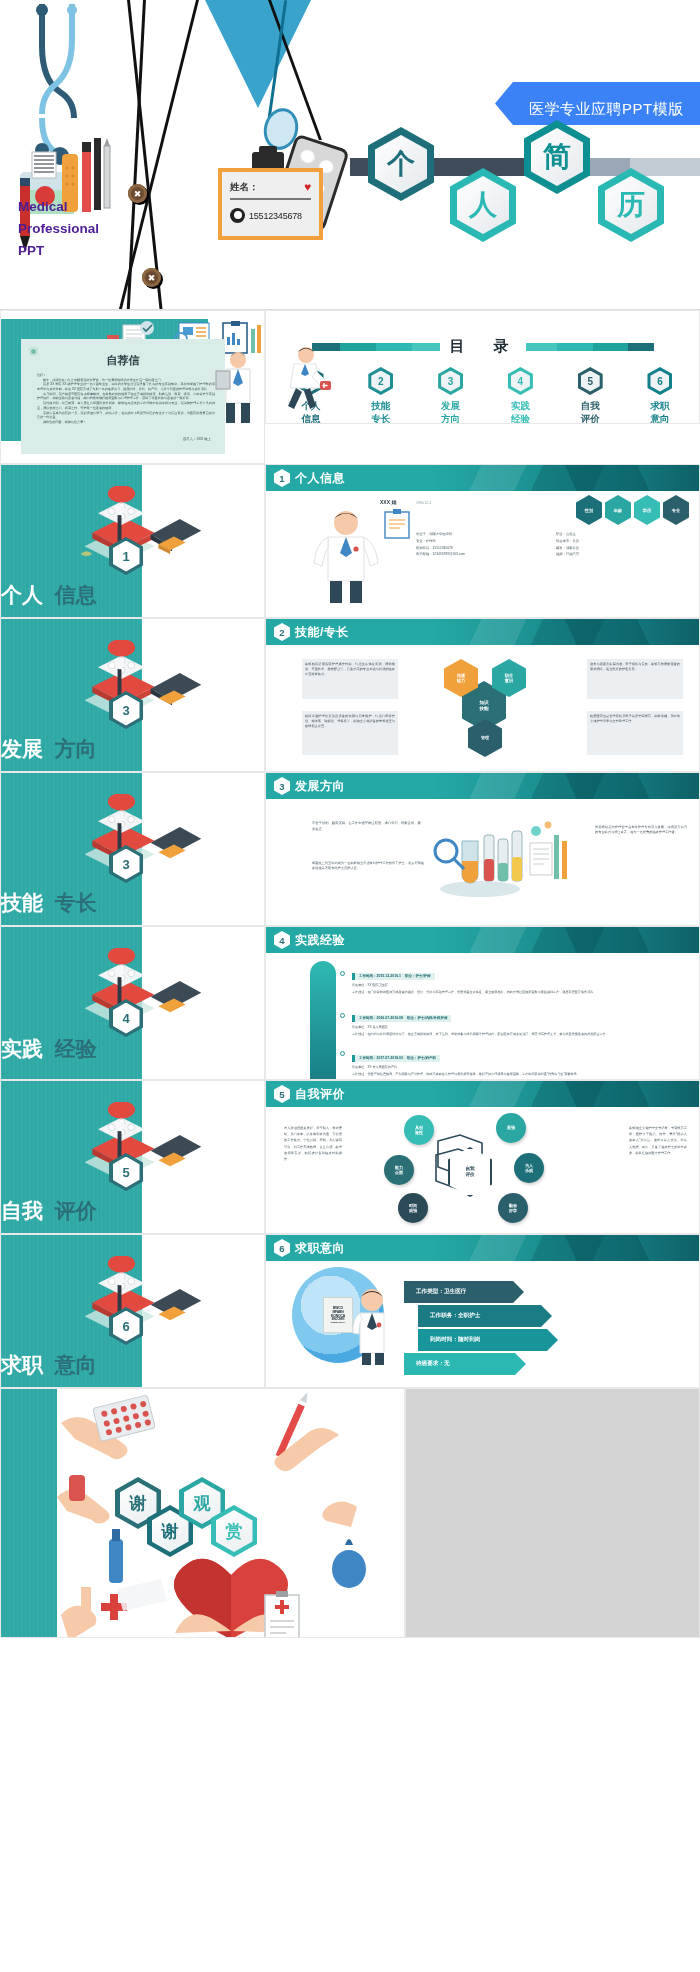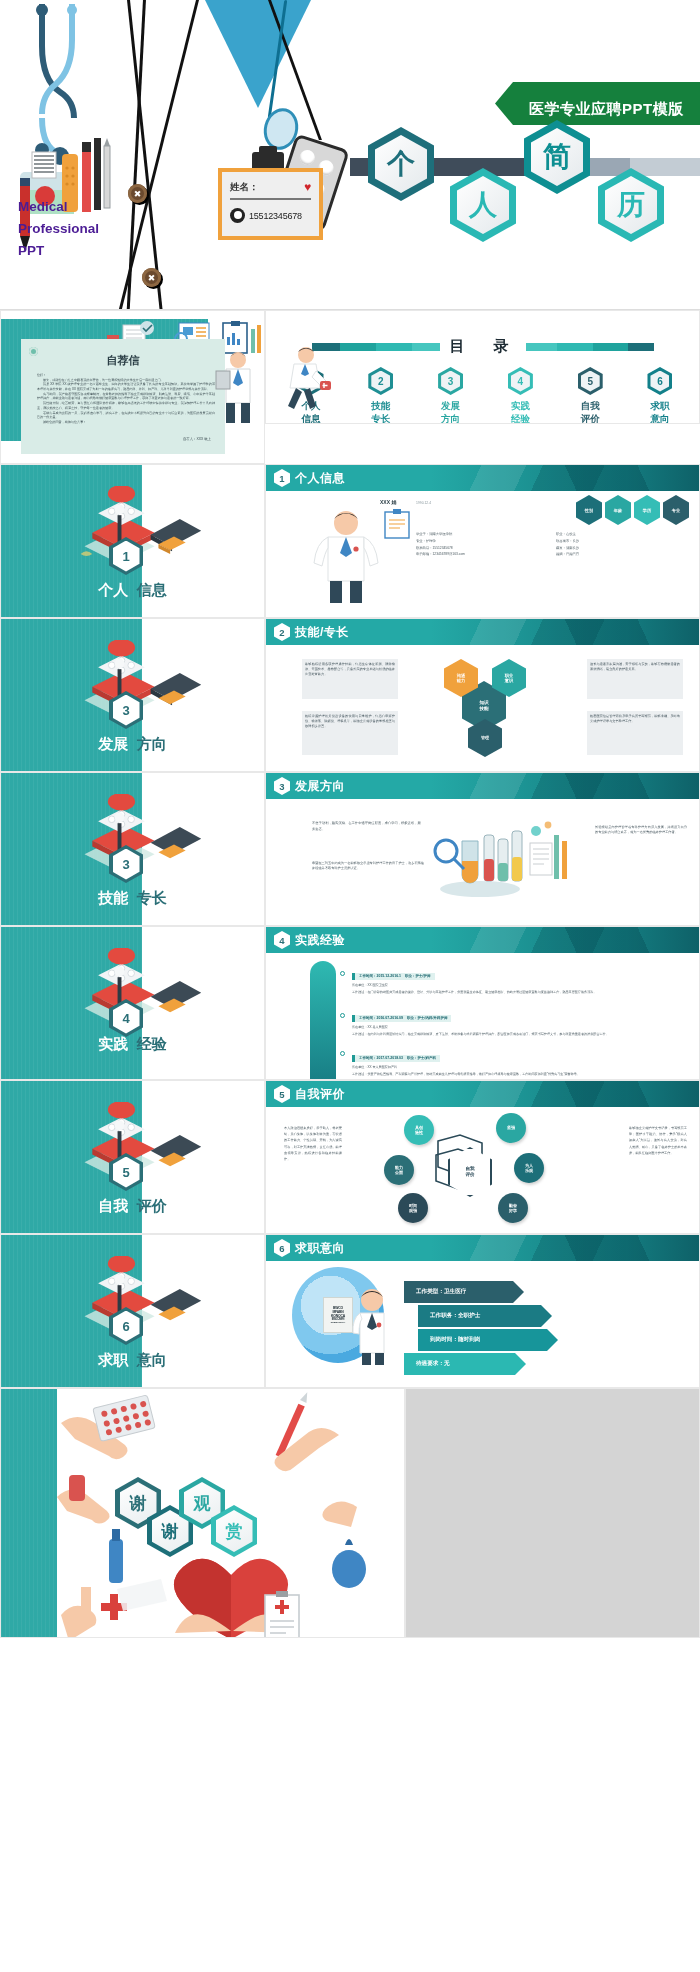--- a/index.html
+++ b/index.html
@@ -85,22 +85,22 @@
     transform:skewX(-8deg);
   }
   .stetho-head2 {
     position:absolute; left:264px; top:108px; width:34px; height:42px;
     border:3.5px solid #2f8fb8; border-radius:50%; background:#cfe7f2;
     transform:rotate(14deg);
   }
 
   .badge-title {
     position:absolute; right:0; top:82px; height:43px;
-    background:#15803d; color:#fff; display:flex; align-items:center;
-    padding:11px 14px 0 34px; font-size:15px; font-weight:bold; letter-spacing:.5px;
+    background:#3b82f6; color:#fff; display:flex; align-items:center;
+    padding:11px 14px 0 34px; font-size:15px; font-weight:normal; letter-spacing:.5px;
     clip-path:polygon(18px 0,100% 0,100% 100%,18px 100%,0 50%);
     width:205px;
   }
   .hex-bar {
     position:absolute; left:350px; top:158px; width:350px; height:18px;
     background:linear-gradient(90deg,#3f4c5a 0%,#3f4c5a 52%,#9aa7b4 52%,#9aa7b4 80%,#c3ccd4 80%);
   }
   .hexword {
     position:absolute; width:66px; height:74px;
     display:flex; align-items:center; justify-content:center;
@@ -141,21 +141,21 @@
     background-image:repeating-linear-gradient(90deg, rgba(255,255,255,.055) 0 1px, transparent 1px 4px);
   }
   .iso-art { position:absolute; left:62px; top:14%; width:150px; height:64%; }
   .nav-hex-wrap { position:absolute; left:108px; width:34px; height:38px;
     background:#2b6f77; clip-path:polygon(50% 0,100% 25%,100% 75%,50% 100%,0 75%,0 25%);
     display:flex; align-items:center; justify-content:center; }
   .nav-hex-in { width:27px; height:31px; background:#fff;
     clip-path:polygon(50% 0,100% 25%,100% 75%,50% 100%,0 75%,0 25%);
     display:flex; align-items:center; justify-content:center;
     color:#2b6f77; font-size:13px; font-weight:bold; }
-  .nav-caption { position:absolute; width:100%; text-align:center; font-size:15px; font-weight:bold; color:#2b3e46; }
+  .nav-caption { position:absolute; width:100%; font-size:21px; font-weight:bold; color:#2b3e46; }
   .nav-caption .w { color:#fff; }
   .nav-caption .d { color:#2b6f77; }
 
   
   .cl-slide { width:265px; position:relative; background:#fff; overflow:hidden; }
   .cl-teal { position:absolute; left:0; top:8px; width:207px; height:122px; background:#2fa9a6;
     background-image:repeating-linear-gradient(90deg, rgba(255,255,255,.06) 0 1px, transparent 1px 4px); }
   .cl-card { position:absolute; left:20px; top:28px; width:204px; height:115px; background:#d9ece7; }
   .cl-dot { position:absolute; left:8px; top:8px; width:9px; height:9px; border-radius:50%; background:#6fbfab; box-shadow:inset 0 0 0 2px #cfe7e0; }
   .cl-title { position:absolute; top:14px; width:100%; text-align:center; font-size:11px; font-weight:bold; color:#2b3e46; }

